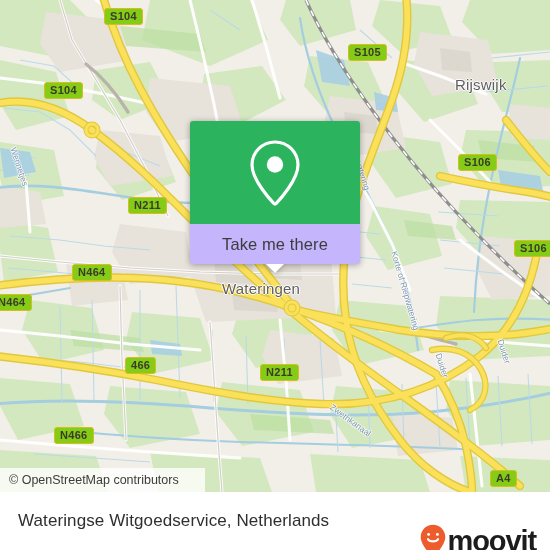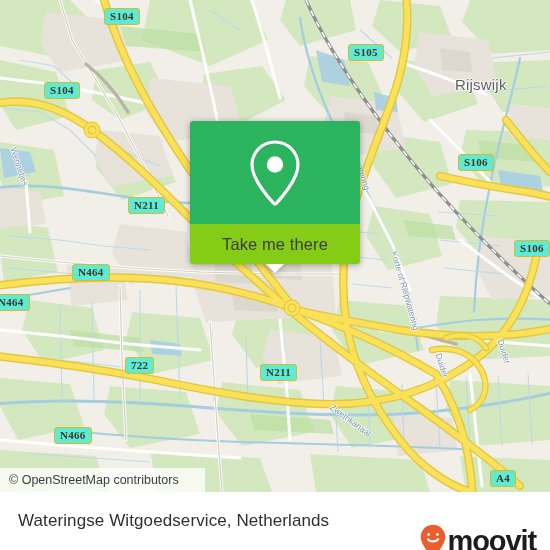--- a/index.html
+++ b/index.html
@@ -55,53 +55,53 @@
   }
   .water-label {
     font-size: 8.5px;
     color: #7f96ae;
     font-style: normal;
   }
 
   
   .shield {
     position: absolute;
-    background: #5eead4;
+    background: #84cc16;
     border: 1.4px solid #d8bc20;
     border-radius: 3px;
     color: #3b3b2a;
     font-size: 11px;
     font-weight: bold;
     letter-spacing: .3px;
     padding: 1px 5px 2px 5px;
     line-height: 12px;
     box-sizing: border-box;
     text-align: center;
-    font-family: Liberation Serif, serif;
+    font-family: Liberation Sans, sans-serif;
     white-space: nowrap;
   }
 
   
   #callout {
     position: absolute;
     left: 190px;
     top: 121px;
     width: 170px;
     filter: drop-shadow(0 1px 3px rgba(0,0,0,.33));
     z-index: 40;
   }
   #callout-head {
     height: 103px;
     border-radius: 3px 3px 0 0;
     display: flex;
     align-items: center;
     justify-content: center;
   }
   #callout-body {
-    background: #84cc16;
+    background: #c4b5fd;
     border-radius: 0 0 3px 3px;
     height: 40px;
     display: flex;
     align-items: center;
     justify-content: center;
   }
   #callout-label {
     font-size: 16.5px;
     color: #3d3d3d;
     font-family: "Liberation Sans", sans-serif;
@@ -401,38 +401,39 @@
         <circle cx="92" cy="130" r="6"></circle>
         <circle cx="292" cy="308" r="6"></circle>
       </g>
       <g fill="none" stroke="#fbe05a" stroke-width="3">
         <circle cx="92" cy="130" r="6"></circle>
         <circle cx="292" cy="308" r="6"></circle>
       </g>
     </svg>
 
     <div class="maplbl city-label" style="left:455px; top:76px;text-align:center;">Rijswijk</div>
+    <div class="maplbl city-label" style="left:222px; top:280px;">Wateringen</div>
 
     <div class="maplbl water-label" style="left:18px; top:146px; transform:rotate(72deg); transform-origin:left top;">Wennetjes</div>
     <div class="maplbl water-label" style="left:352px; top:122px; transform:rotate(73deg); transform-origin:left top;">Oude Lierwatering</div>
     <div class="maplbl water-label" style="left:399px; top:250px; transform:rotate(74deg); transform-origin:left top;">Korte of Riepwatering</div>
     <div class="maplbl water-label" style="left:334px; top:402px; transform:rotate(36deg); transform-origin:left top;">Zwethkanaal</div>
     <div class="maplbl water-label" style="left:443px; top:352px; transform:rotate(72deg); transform-origin:left top;">Duider</div>
     <div class="maplbl water-label" style="left:505px; top:338px; transform:rotate(72deg); transform-origin:left top;">Duider</div>
 
     <div class="shield" style="left:104px; top:8px;">S104</div>
     <div class="shield" style="left:44px;  top:82px;">S104</div>
     <div class="shield" style="left:348px; top:44px;">S105</div>
     <div class="shield" style="left:458px; top:154px;">S106</div>
     <div class="shield" style="left:514px; top:240px;">S106</div>
     <div class="shield" style="left:128px; top:197px;">N211</div>
     <div class="shield" style="left:260px; top:364px;">N211</div>
     <div class="shield" style="left:72px;  top:264px;">N464</div>
     <div class="shield" style="left:-8px;  top:294px;">N464</div>
-    <div class="shield" style="left:125px; top:357px;">722</div>
+    <div class="shield" style="left:125px; top:357px;">466</div>
     <div class="shield" style="left:54px;  top:427px;">N466</div>
     <div class="shield" style="left:481px; top:470px;margin-left:9px;">A4</div>
 
     <div id="callout">
       <div id="callout-head" style="background: rgb(43, 179, 94);">
         <svg width="56" height="70" viewBox="0 0 56 70">
           <path d="M28 4 C15.3 4 5 14.3 5 27 C5 42 24 62.5 27 65.6 C27.5 66.2 28.5 66.2 29 65.6 C32 62.5 51 42 51 27 C51 14.3 40.7 4 28 4 Z" fill="none" stroke="#ffffff" stroke-width="3.2" stroke-linejoin="round"></path>
           <circle cx="28" cy="26.5" r="8.2" fill="#ffffff"></circle>
         </svg>
       </div>

